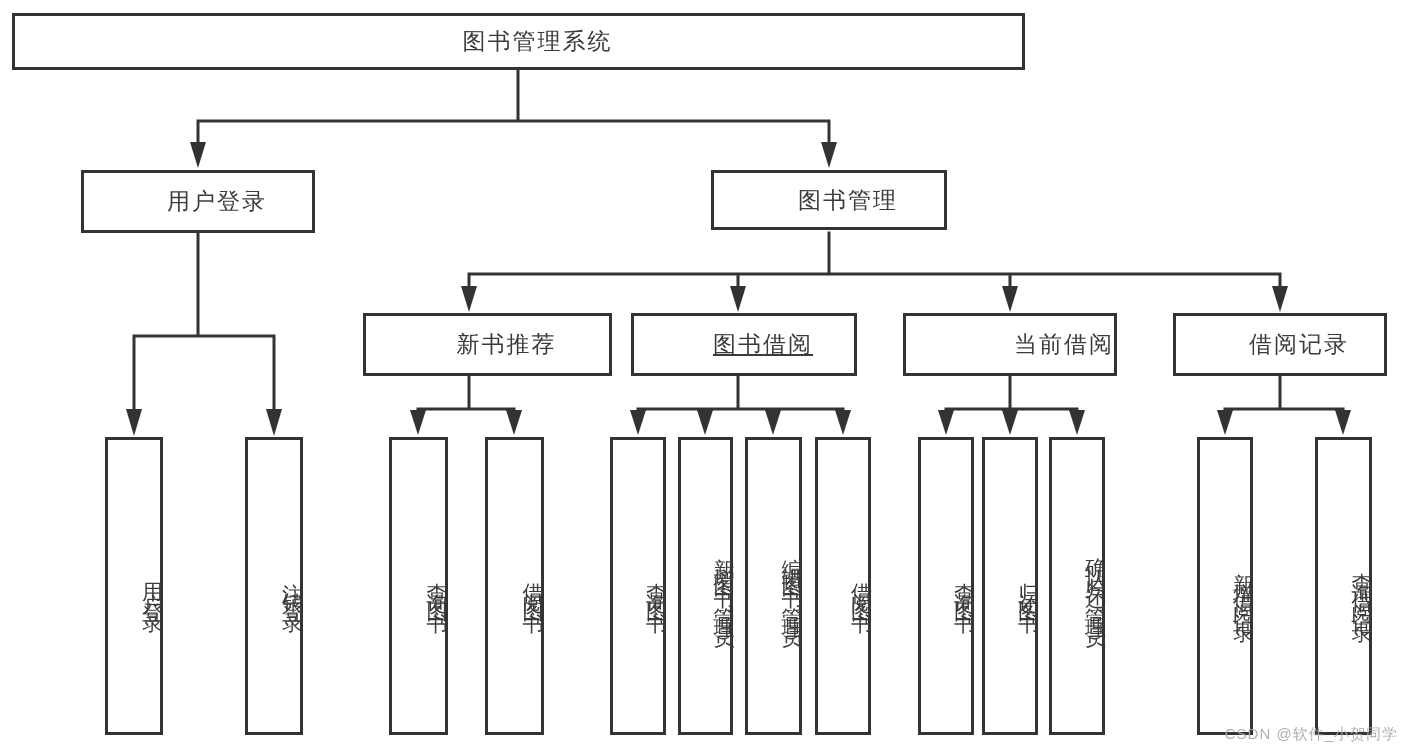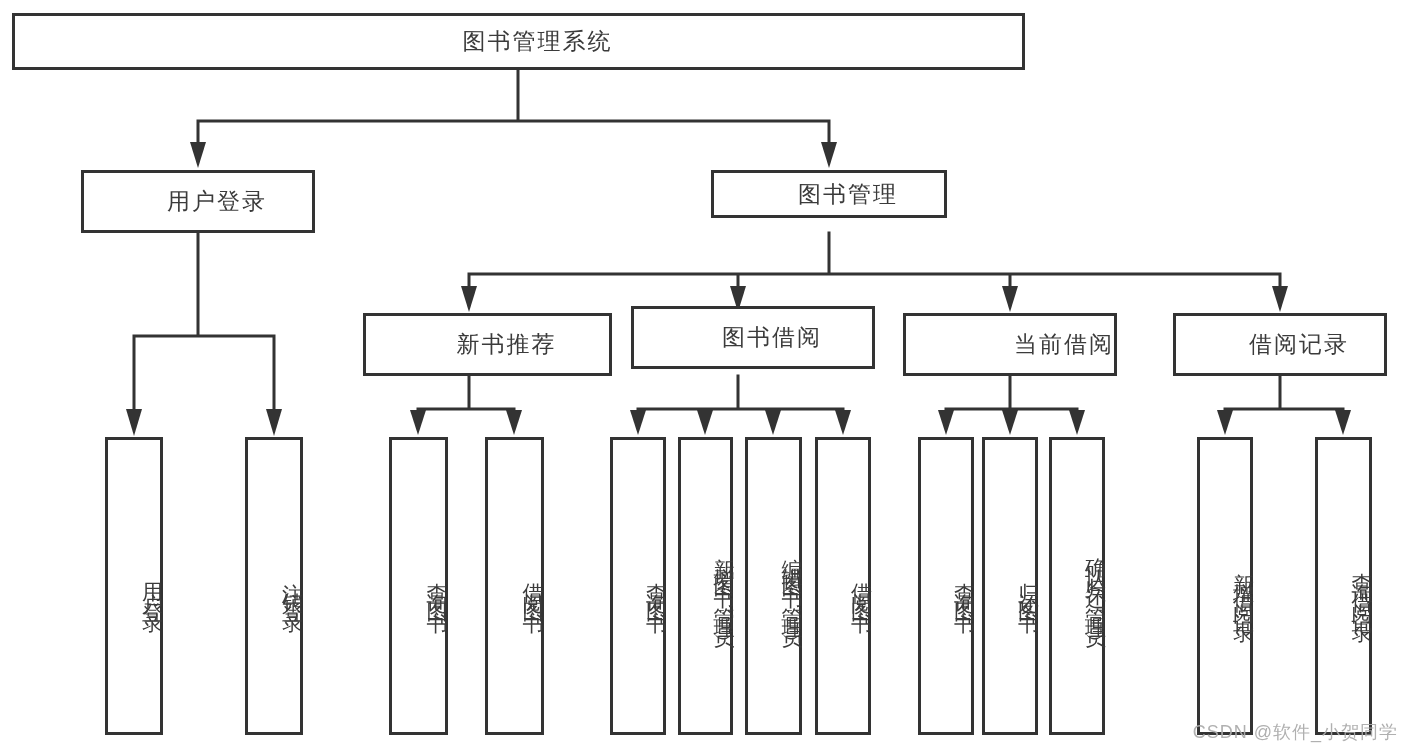--- a/index.html
+++ b/index.html
@@ -31,21 +31,21 @@
     font-size: 21px;
     letter-spacing: 10px;
     line-height: 1;
     white-space: nowrap;
   }
 
   .watermark {
     position: absolute;
     right: 7px;
     bottom: 3px;
-    font-size: 18px;
+    font-size: 15px;
     color: #acacac;
     letter-spacing: 1px;
     z-index: 5;
     opacity: 0.95;
   }
 </style>
 </head>
 <body>
 
 <div id="canvas">
@@ -86,28 +86,28 @@
     <polygon points="1343,435 1335,410 1351,410"></polygon>
   </svg>
 
   <div class="node hnode" style="left:12px; top:13px; width:1013px; height:57px;">
     <span>图书管理系统</span>
   </div>
 
   <div class="node hnode" style="left:81px; top:170px; width:234px; height:63px;">
     <span>用户登录</span>
   </div>
-  <div class="node hnode" style="left:711px; top:170px; width:236px; height:48px;">
+  <div class="node hnode" style="left:711px; top:170px; width:236px; height:60px;">
     <span>图书管理</span>
   </div>
 
   <div class="node hnode" style="left:363px; top:313px; width:249px; height:63px;">
     <span>新书推荐</span>
   </div>
-  <div class="node hnode" style="left:631px; top:306px; width:244px; height:63px;">
+  <div class="node hnode" style="left:631px; top:313px; width:226px; height:63px;text-decoration:underline;">
     <span>图书借阅</span>
   </div>
   <div class="node hnode" style="left:903px; top:313px; width:214px; height:63px;justify-content:flex-end;">
     <span>当前借阅</span>
   </div>
   <div class="node hnode" style="left:1173px; top:313px; width:214px; height:63px;">
     <span>借阅记录</span>
   </div>
 
   <div class="node vnode" style="left:105px; top:437px; width:58px; height:298px;">

